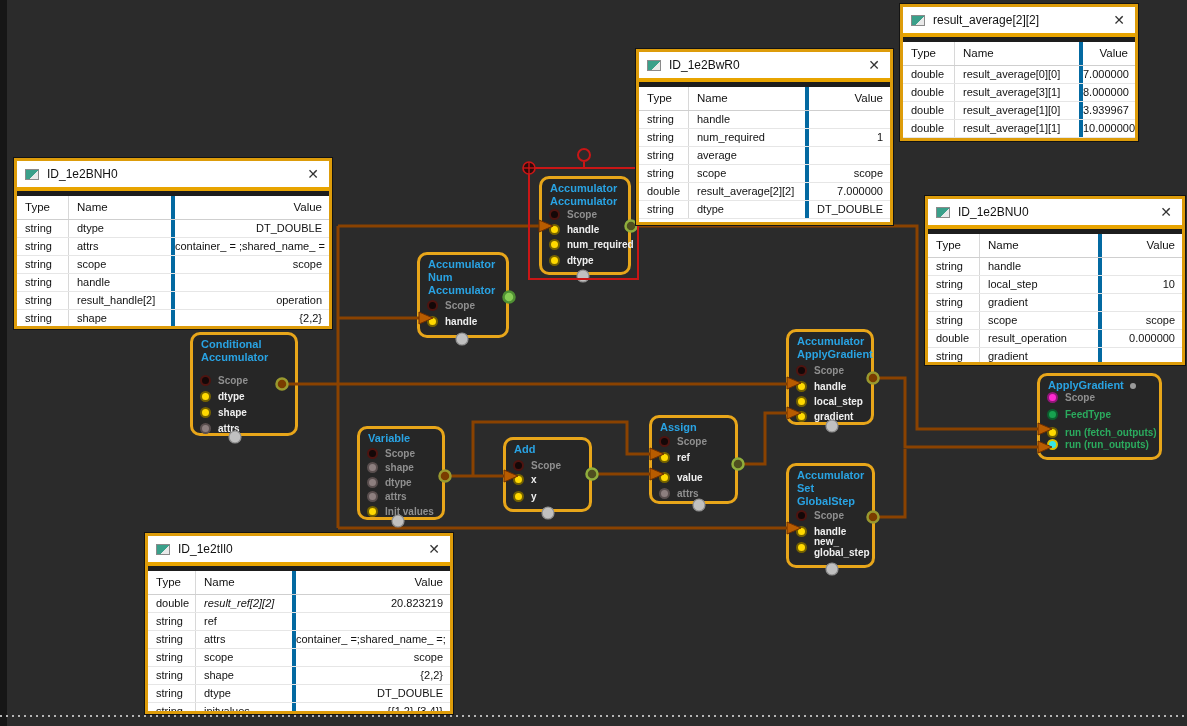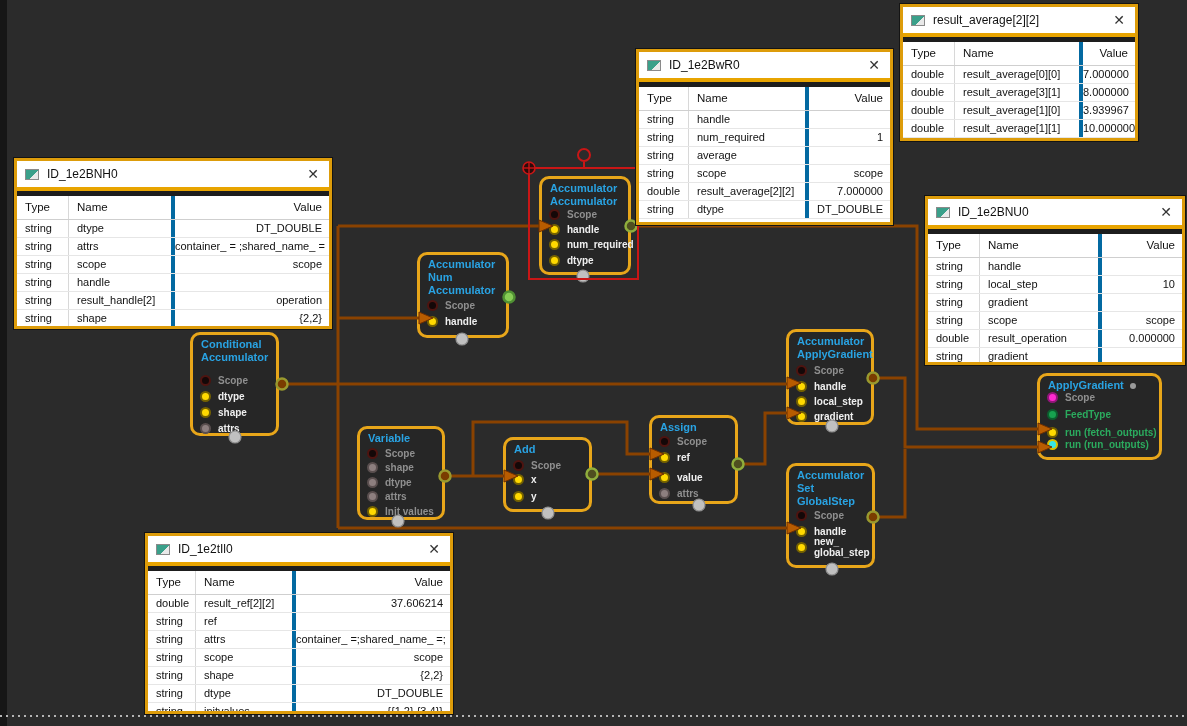--- a/index.html
+++ b/index.html
@@ -40,21 +40,21 @@
   .c-type{padding-left:8px;border-right:1px solid #d8d8d8;box-sizing:border-box;flex:none;overflow:hidden;}
   .c-name{padding-left:8px;border-right:4px solid #0369a1;box-sizing:border-box;flex:none;overflow:hidden;white-space:nowrap;}
   .c-val{flex:1;text-align:right;padding-right:7px;overflow:hidden;white-space:nowrap;}
   .tfill{flex:1;background:#fff;}
 </style>
 </head>
 <body>
 
 <div id="canvas">
   <div id="left-edge"></div>
-<div class="node" style="left: 190px; top: 332px; width: 89px; height: 104px;">
+<div class="node" style="left: 190px; top: 332px; width: 108px; height: 104px;">
       <div class="ntitle">
         <div><span>Conditional</span></div>
         <div><span>Accumulator</span></div>
       </div>
       <div class="prow" style="top: 37px;">
         <span class="dot dot-scope"></span>
         <span class="plabel gray">Scope</span>
       </div>
       <div class="prow" style="top: 53px;">
         <span class="dot dot-yellow"></span>
@@ -472,22 +472,22 @@
       <div class="goldband"></div>
       <div class="darkband"></div>
       <div class="tbl">
         <div class="trow head">
           <div class="c-type" style="width: 48px;">Type</div>
           <div class="c-name" style="width: 100px;">Name</div>
           <div class="c-val">Value</div>
         </div>
         <div class="trow">
           <div class="c-type" style="width: 48px;">double</div>
-          <div class="c-name" style="width: 100px;">result_ref[2][2]</div>
-          <div class="c-val">37.606214</div>
+          <div class="c-name" style="width: 100px; font-style: italic;">result_ref[2][2]</div>
+          <div class="c-val">20.823219</div>
         </div>
         <div class="trow">
           <div class="c-type" style="width: 48px;">string</div>
           <div class="c-name" style="width: 100px;">ref</div>
           <div class="c-val"></div>
         </div>
         <div class="trow">
           <div class="c-type" style="width: 48px;">string</div>
           <div class="c-name" style="width: 100px;">attrs</div>
           <div class="c-val">container_ =;shared_name_ =;</div>

